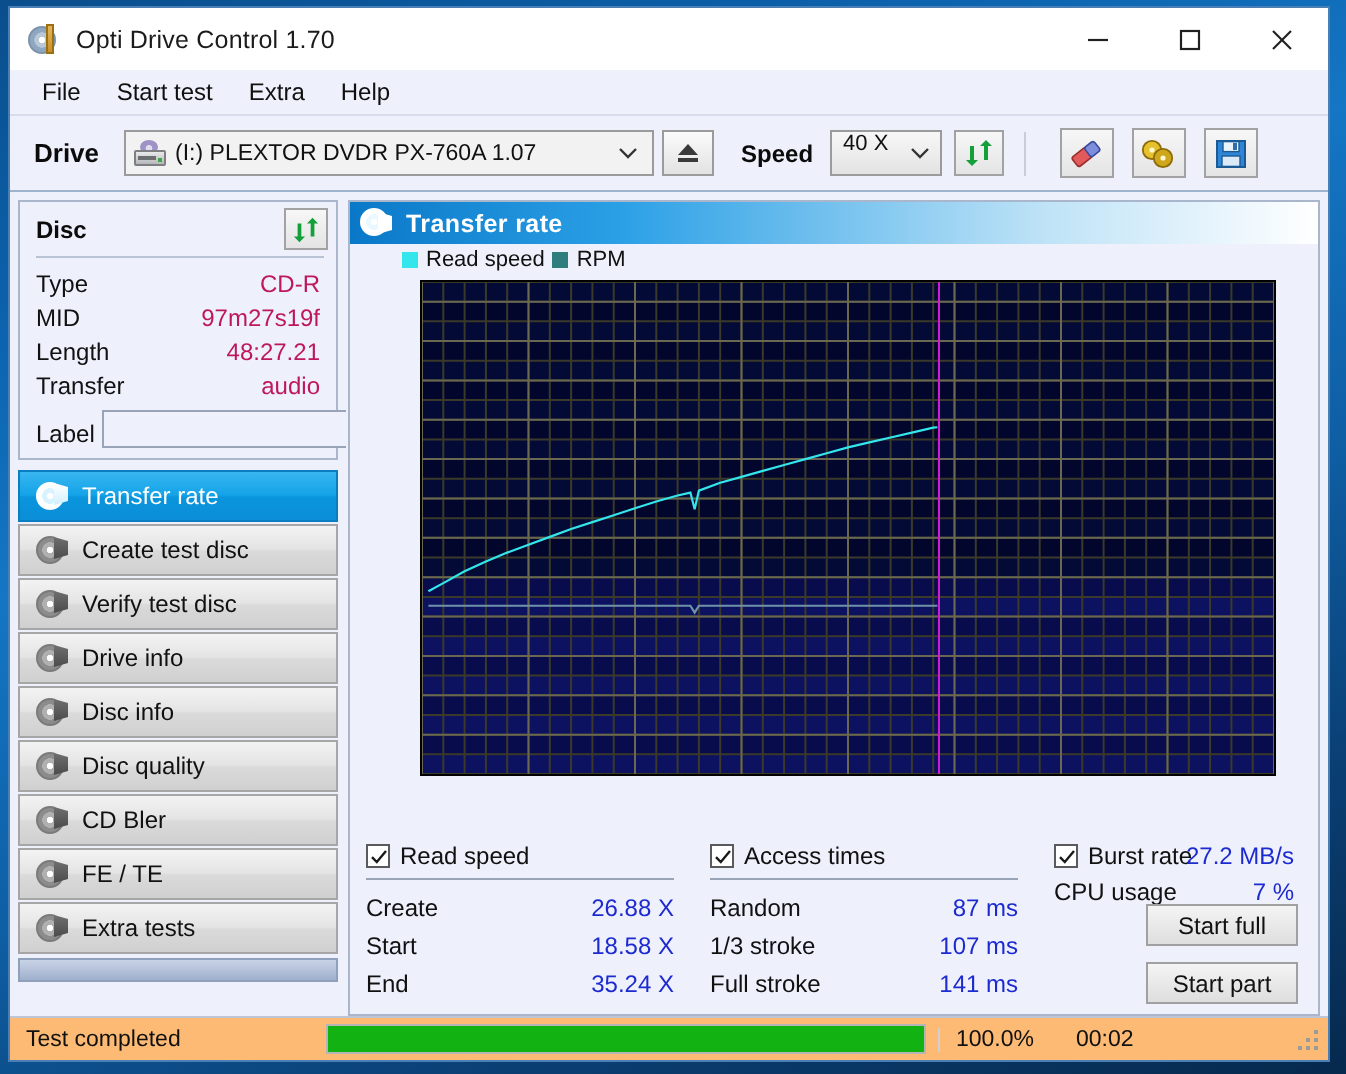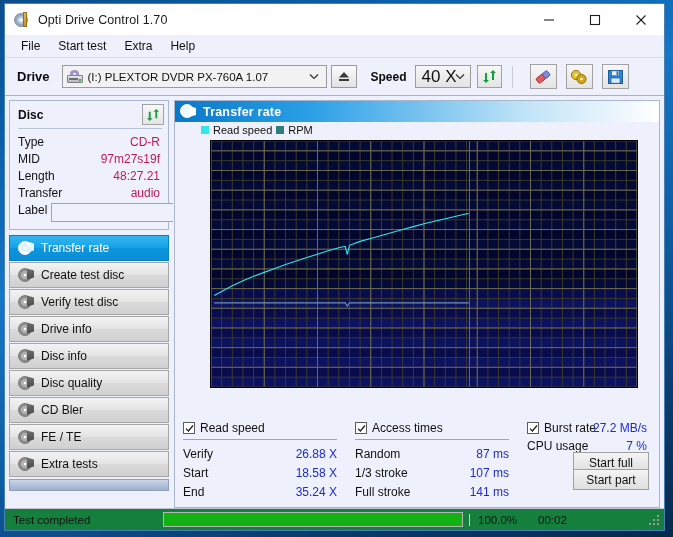--- a/index.html
+++ b/index.html
@@ -121,22 +121,22 @@
     width: 26px; height: 23px; margin-left: 4px;
     background: linear-gradient(180deg,#fbfbfb,#e2e2e2);
     border: 1px solid #9b9b9b; box-sizing: border-box;
     display: flex; align-items: center; justify-content: center;
   }
   #speed-label { font-size: 12px; font-weight: bold; color: #0b0b0b; margin: 0 8px 0 14px; }
   #speed-select {
     width: 56px; height: 23px;
     background: linear-gradient(180deg,#f7f7f7,#e3e3e3);
     border: 1px solid #9b9b9b; box-sizing: border-box;
-    display: flex; align-items: flex-end; position: relative;
-    font-size: 17px; color: #111; padding-left: 6px;
+    display: flex; align-items: flex-start; position: relative;
+    font-size: 11px; color: #111; padding-left: 6px;
   }
   #speed-caret { position: absolute; right: 5px; top: 0; bottom: 0; display: flex; align-items: center; }
   .toolbtn {
     width: 25px; height: 23px; margin-left: 6px;
     background: linear-gradient(180deg,#f7f7f7,#e4e4e4);
     border: 1px solid #a2a2a2; box-sizing: border-box;
     display: flex; align-items: center; justify-content: center;
     flex: none;
   }
   .tb-sep { width: 1px; height: 22px; background: #c9ccd9; margin-left: 10px; }
@@ -170,21 +170,21 @@
   }
   #disc-sep { height: 1px; background: #b9c3d6; margin: 0 6px 4px 8px; }
   .disc-row {
     display: flex; justify-content: space-between;
     padding: 0 8px 0 8px; height: 17px; align-items: center;
     font-size: 12px;
   }
   .disc-row .k { color: #111; }
   .disc-row .v { color: #be185d; }
   #label-row {
-    display: flex; align-items: flex-start;
+    display: flex; align-items: flex-end;
     padding: 2px 5px 5px 8px; gap: 4px;
   }
   #label-row .k { font-size: 12px; color: #111; width: 36px; }
   #label-input {
     flex: 1; height: 19px;
     background: #eef0fb;
     border: 1px solid #9aa4b8; box-sizing: border-box;
   }
   #label-btn {
     width: 22px; height: 21px;
@@ -319,25 +319,25 @@
   #burst-val { font-size: 12px; color:#1c2ad0; position:absolute; right:6px; top:1px; }
   .start-btn {
     width: 76px; height: 21px;
     background: linear-gradient(180deg,#f4f4f4,#dedede);
     border: 1px solid #a0a0a0; box-sizing: border-box;
     display: flex; align-items: center; justify-content: center;
     font-size: 12px; color: #111;
     position: absolute; right: 4px;
   }
   #start-full { top: 32px; }
-  #start-part { top: 49px; }
+  #start-part { top: 61px; }
   
   #statusbar {
     height: 22px; flex: none;
-    background: #15803d;
+    background: #fdba74;
     border-top: 1px solid #c0c5d4;
     display: flex; align-items: center;
     font-size: 11.5px; color: #111;
     box-sizing: border-box;
   }
   #status-text { width: 150px; padding-left: 8px; }
   #progress-outer {
     width: 300px; height: 15px;
     background: #e9e9e9; border: 1px solid #b5b5b5; box-sizing: border-box;
     position: relative;
@@ -712,21 +712,21 @@
             <div class="res-head">
               <span class="cb">
                 <svg width="9" height="9" viewBox="0 0 9 9">
                     <polyline points="1,4.6 3.4,7 8,1.5" fill="none" stroke="#1a1a1a" stroke-width="1.2"></polyline>
                   </svg>
               </span>
               <span class="lab">Read speed</span>
             </div>
             <div class="res-rule"></div>
             <div class="res-row">
-              <span class="k">Verify</span>
+              <span class="k">Create</span>
               <span class="v">26.88 X</span>
             </div>
             <div class="res-row">
               <span class="k">Start</span>
               <span class="v">18.58 X</span>
             </div>
             <div class="res-row">
               <span class="k">End</span>
               <span class="v">35.24 X</span>
             </div>

